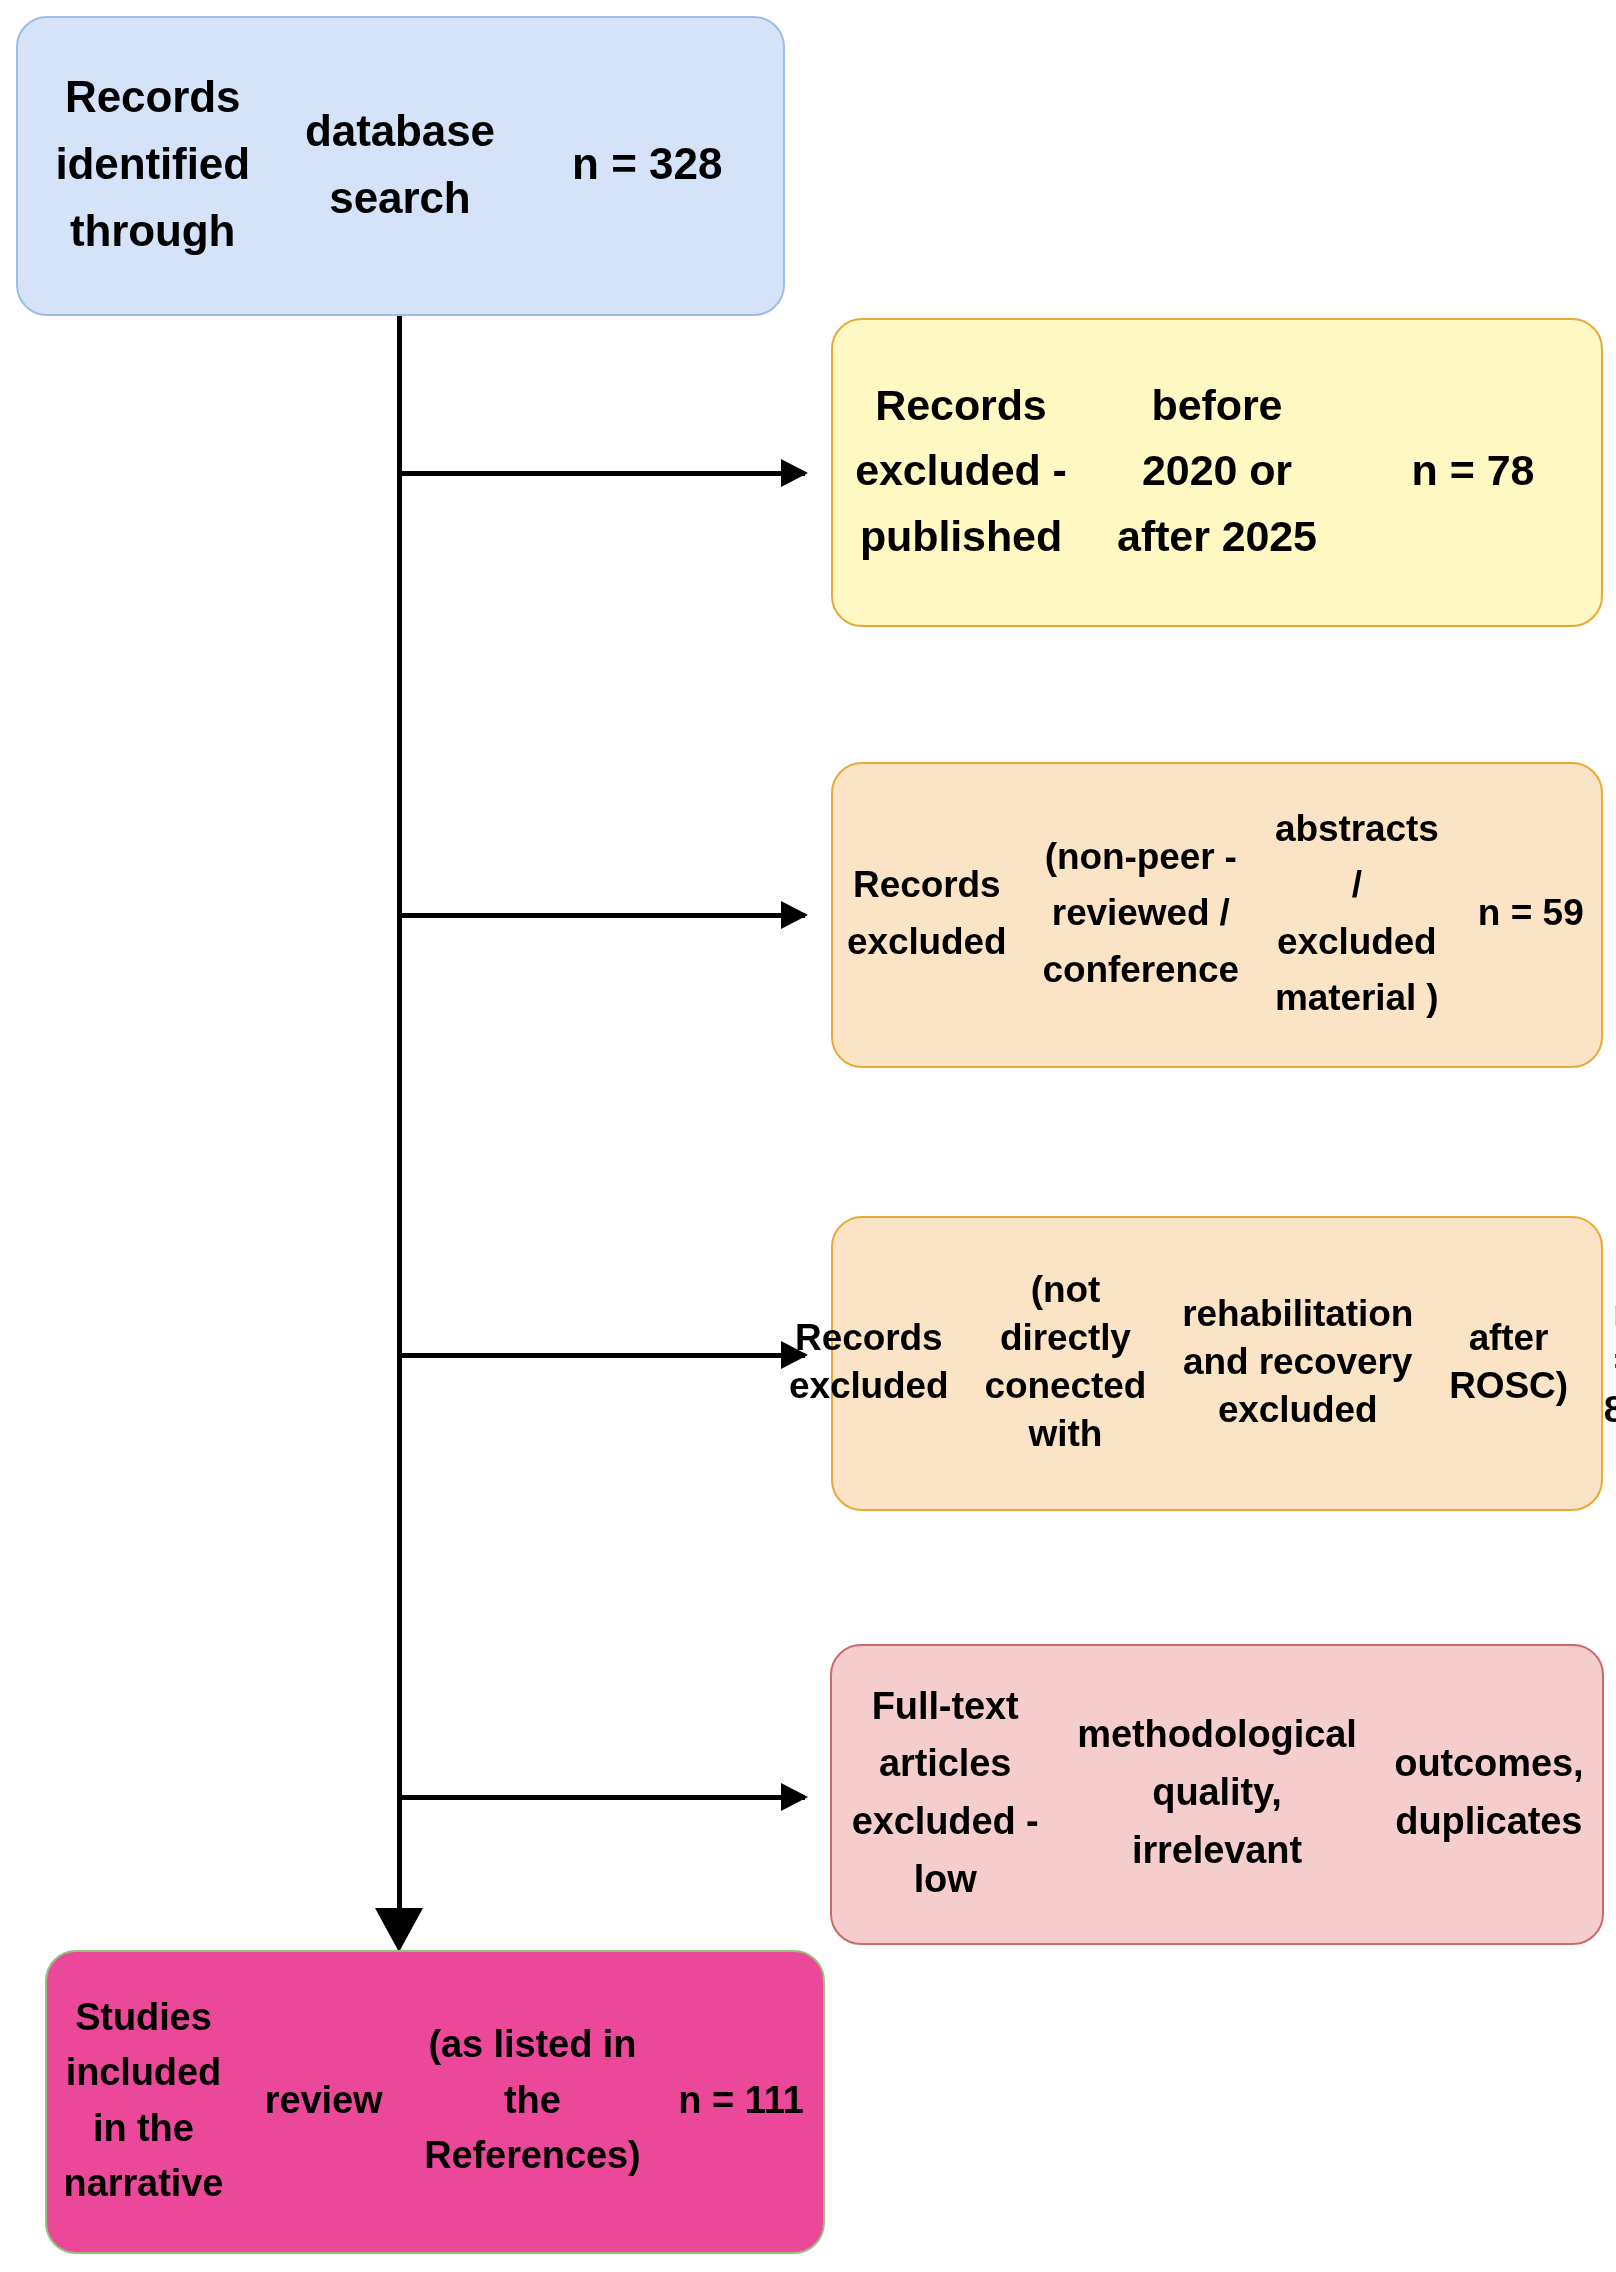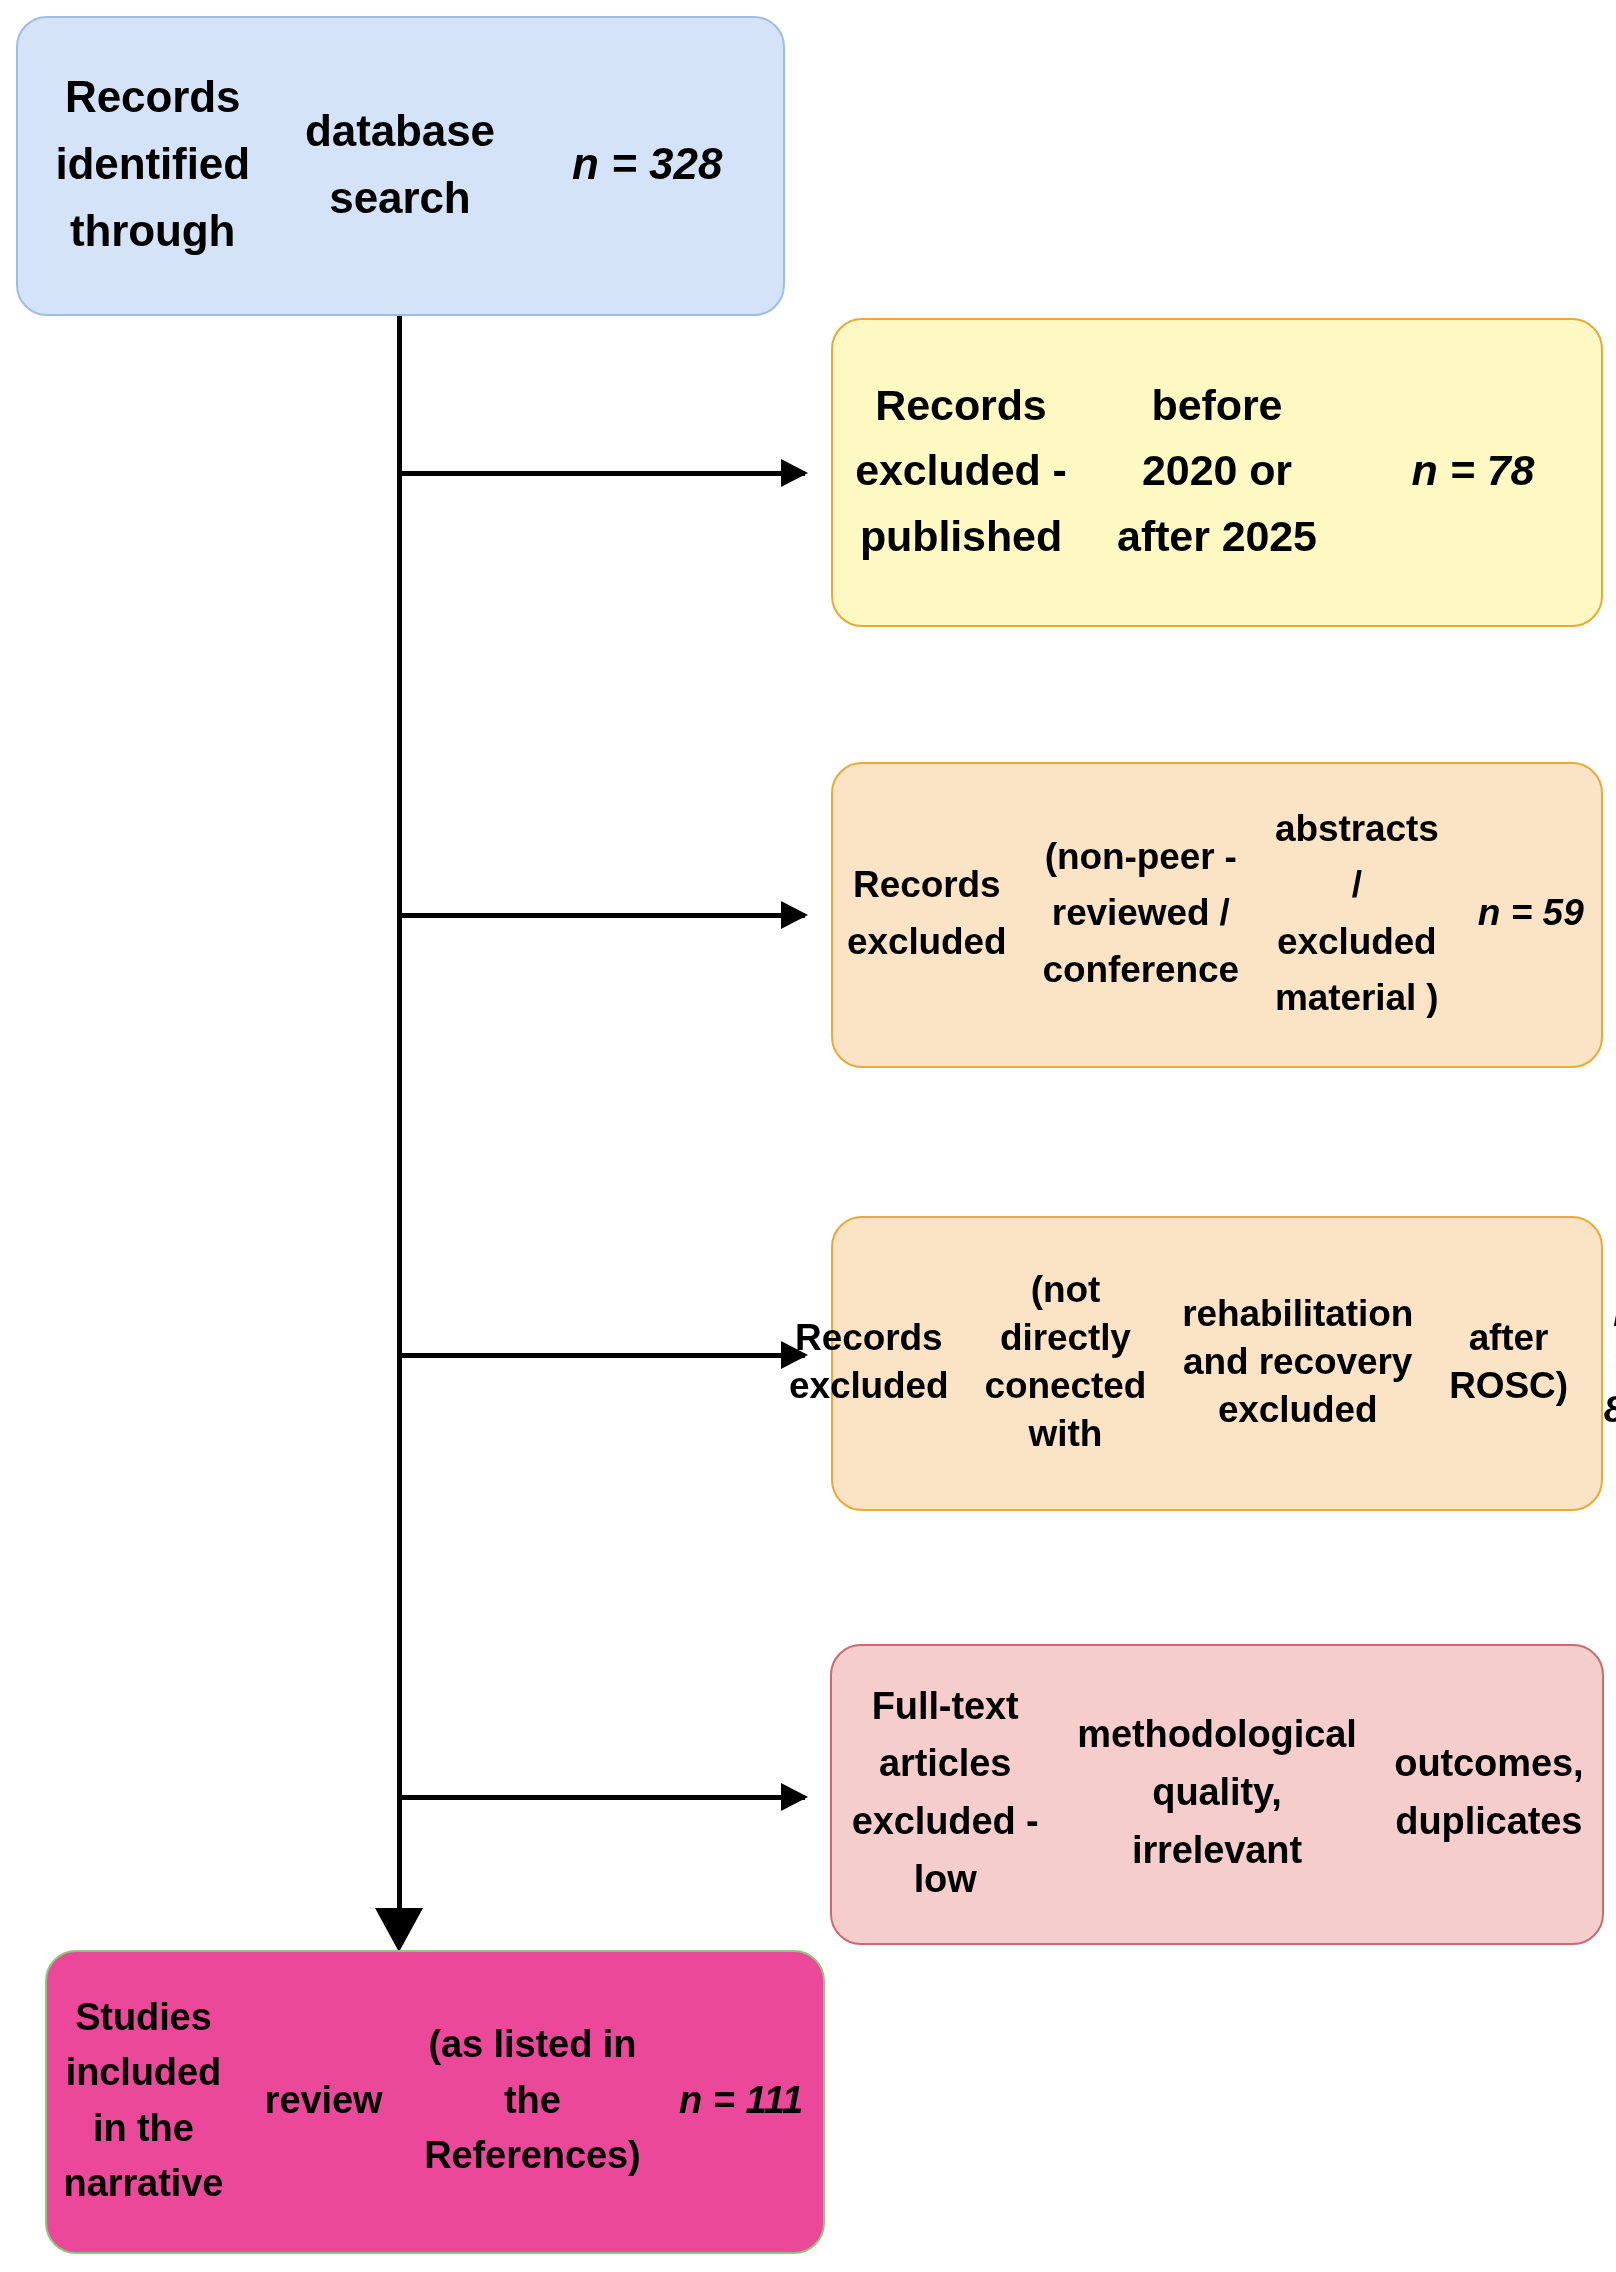--- a/index.html
+++ b/index.html
@@ -31,21 +31,20 @@
     width: 100%;
     font-weight: bold;
     color: #000000;
     line-height: 1.52;
     letter-spacing: -0.1px;
   }
   .node .nline {
     display: block;
     width: 100%;
     font-weight: bold;
-    font-style: italic;
     color: #000000;
     line-height: 1.52;
   }
 
   
   #node-identified {
     left: 15.5px; top: 16px; width: 769px; height: 300px;
     background: #d4e3f7;
     border: 2.1px solid #9dbde6;
     padding: 7px 29.5px 9.8px 29.5px;

